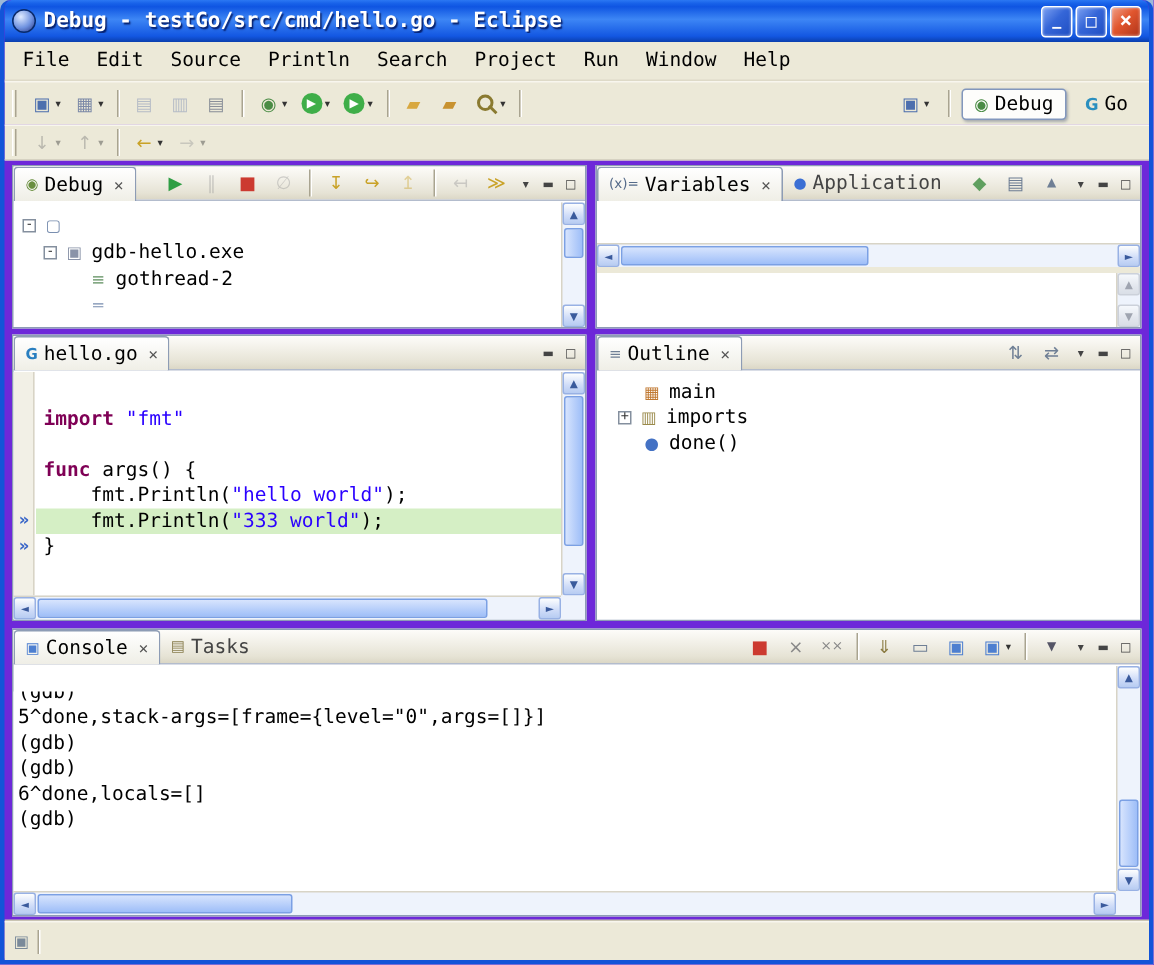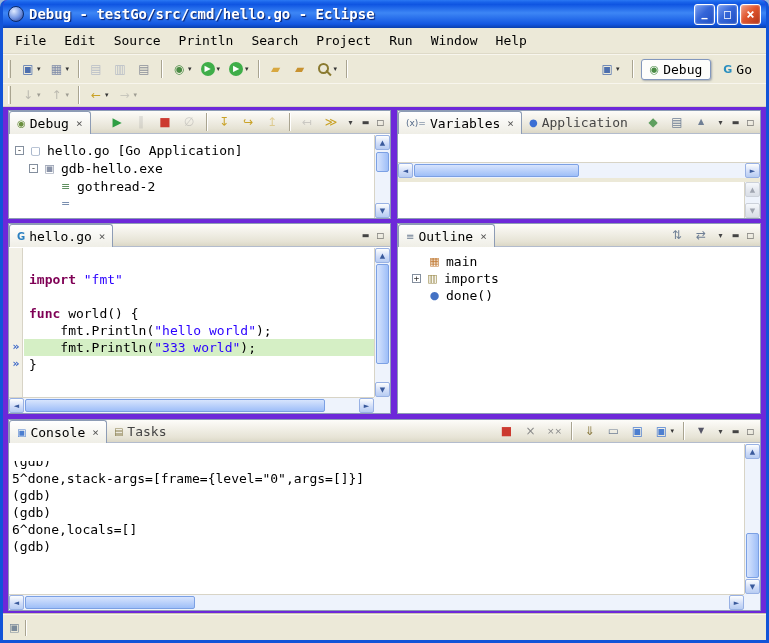--- a/index.html
+++ b/index.html
@@ -267,21 +267,20 @@
           </span>
         <span class="ctl">▾</span>
         <span class="ctl">▬</span>
         <span class="ctl">□</span>
       </div>
     </div>
     <div class="dtree">
         <div class="trow" style="padding-left: 6px;">
           <span class="exp">-</span>
           <span class="ticon" style="color: rgb(122, 143, 176);">▢</span>
-          <span class="tlabel">hello.go [Go Application]</span>
         </div>
         <div class="trow" style="padding-left: 20px;">
           <span class="exp">-</span>
           <span class="ticon" style="color: rgb(138, 147, 168);">▣</span>
           <span class="tlabel">gdb-hello.exe</span>
         </div>
         <div class="trow" style="padding-left: 34px;">
           <span class="expspace"></span>
           <span class="ticon" style="color: rgb(95, 143, 95);">≡</span>
           <span class="tlabel">gothread-2</span>
@@ -354,21 +353,21 @@
       </div>
     </div>
     <div class="ruler">
         <span class="mark" style="color: rgb(58, 102, 200); top: 92px;">»</span>
         <span class="mark" style="color: rgb(58, 102, 200); top: 109px;">»</span>
       </div>
     <div class="codewrap">
         <div class="cl">&nbsp;</div>
         <div class="cl"><span class="kw">import</span><span> </span><span class="str">"fmt"</span></div>
         <div class="cl">&nbsp;</div>
-        <div class="cl"><span class="kw">func</span><span> world() {</span></div>
+        <div class="cl"><span class="kw">func</span><span> args() {</span></div>
         <div class="cl"><span>    fmt.Println(</span><span class="str">"hello world"</span><span>);</span></div>
         <div class="cl hl"><span>    fmt.Println(</span><span class="str">"333 world"</span><span>);</span></div>
         <div class="cl"><span>}</span></div>
       </div>
     <div class="sbv" style="top:24px;right:0;bottom:16px">
       <span class="sbtn" style="top:0;left:0">▲</span>
       <span class="sthumb" style="top:16px;height:100px"></span>
       <span class="sbtn" style="bottom:0;left:0">▼</span>
     </div>
     <div class="sbh" style="bottom:0;left:0;right:16px">

